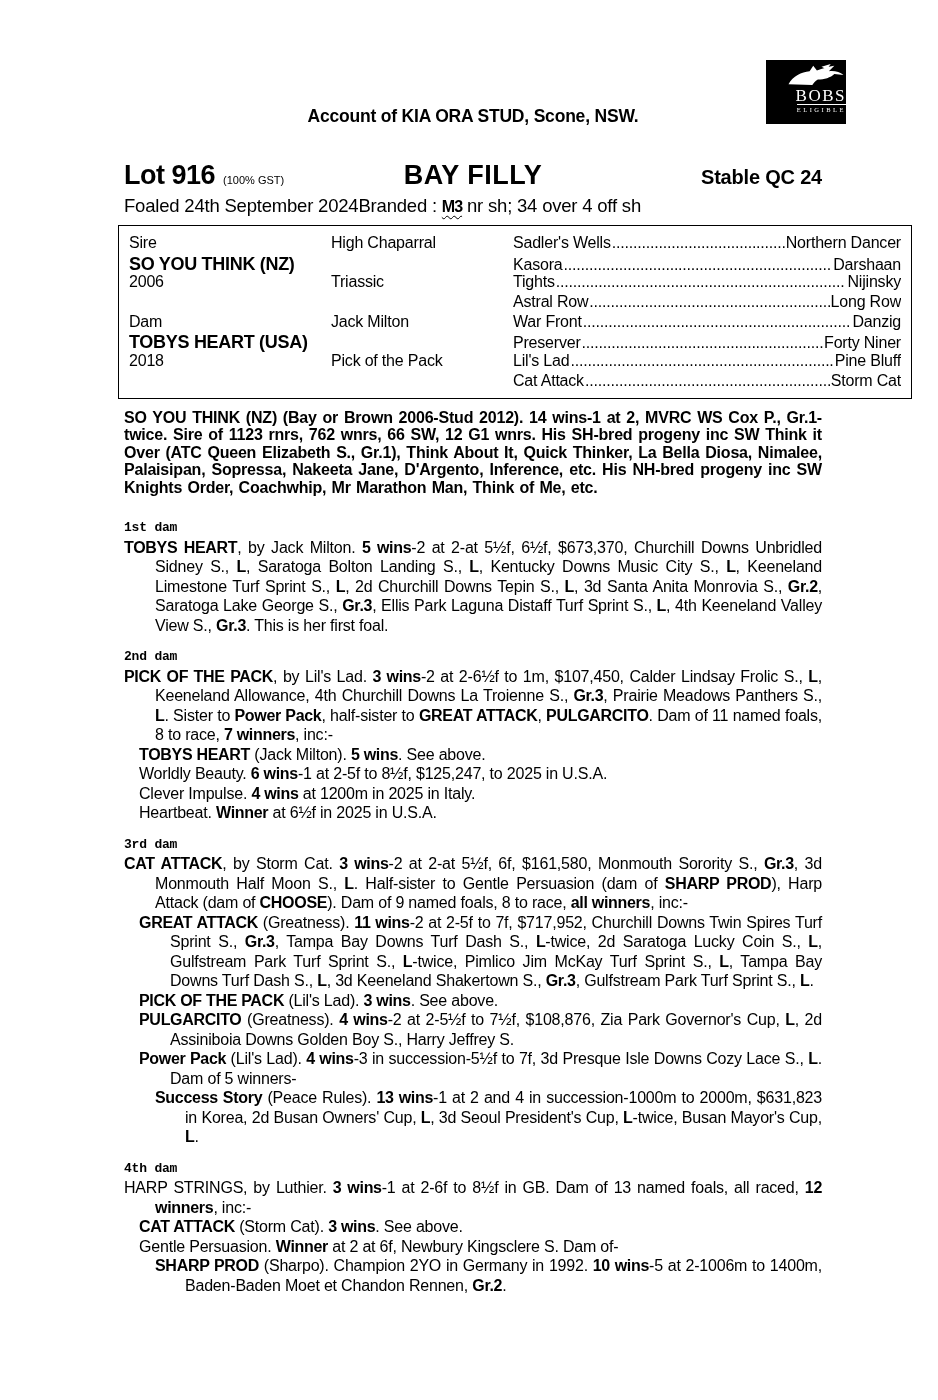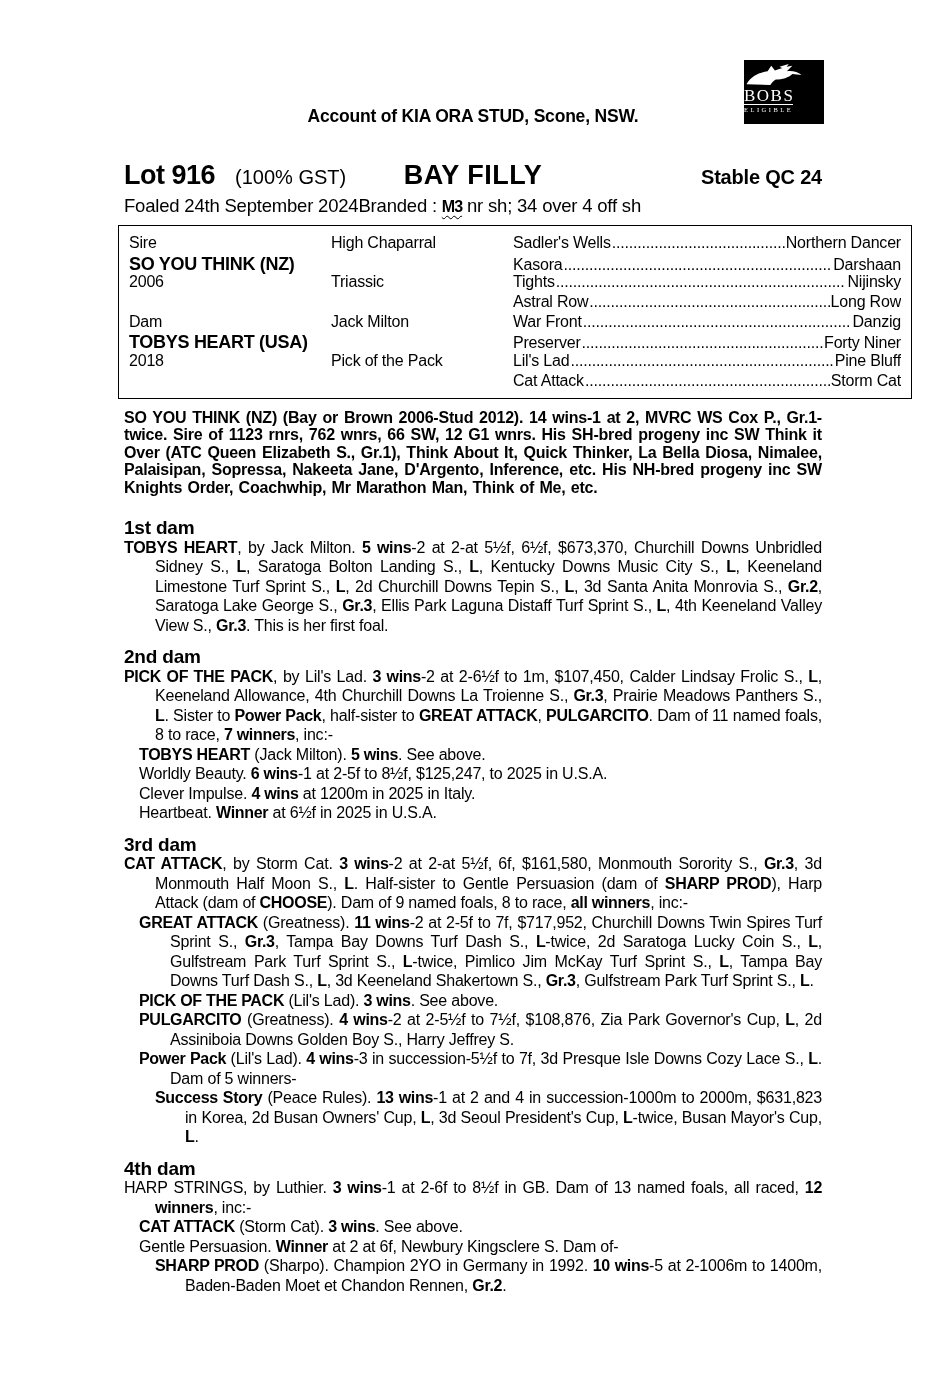--- a/index.html
+++ b/index.html
@@ -28,21 +28,21 @@
     font-size: 17.5px;
     letter-spacing: -0.2px;
   }
   .lot-row {
     display: grid;
     grid-template-columns: 1fr auto 1fr;
     align-items: baseline;
     margin-top: 5px;
   }
   .lot { font-weight: bold; font-size: 27px; letter-spacing: -0.5px; }
-  .gst { font-size: 20px; margin-left: 20px; }
+  .gst { font-size: 11px; margin-left: 8px; }
   .big-title { font-weight: bold; font-size: 27px; letter-spacing: 0.5px; margin-top: 28px; }
   .stable { font-weight: bold; font-size: 20px; justify-self: end; letter-spacing: -0.2px; }
   .foaled-row {
     display: flex;
     justify-content: flex-start;
     align-items: baseline;
     font-size: 18.5px;
     margin-top: 4px;
     letter-spacing: -0.2px;
   }
@@ -53,28 +53,28 @@
     text-decoration-style: wavy;
     text-decoration-thickness: 1px;
     text-underline-offset: 3px;
     letter-spacing: -1px;
   }
 
   
   .bobs-logo {
     position: absolute;
     top: 60px;
-    right: 114px;
+    right: 92px;
     width: 80px;
     height: 64px;
     background: #000;
     color: #fff;
     display: flex;
     flex-direction: column;
-    align-items: flex-start;
+    align-items: flex-end;
     justify-content: flex-start;
     padding-top: 4px;
   }
   .bobs-word {
     font-family: "Liberation Serif", serif;
     font-size: 17px;
     letter-spacing: 1.5px;
     line-height: 17px;
     margin-top: 1px;
   }
@@ -114,24 +114,25 @@
     margin-top: 10px;
     font-weight: bold;
     font-size: 16px;
     line-height: 17.5px;
     text-align: justify;
     letter-spacing: -0.2px;
     word-spacing: 1px;
   }
   .dam-heading {
     margin: 12px 0 0 0;
-    font-size: 19px;
+    font-size: 13px;
     font-weight: bold;
     line-height: 19.5px;
     letter-spacing: -0.2px;
+    font-family: Liberation Mono, monospace;
   }
   .para {
     margin: 0;
     font-size: 16px;
     line-height: 19.5px;
     text-align: justify;
     letter-spacing: -0.2px;
   }
   .lvl0 { padding-left: 31px; text-indent: -31px; }
   .lvl1 { padding-left: 46px; text-indent: -31px; }

